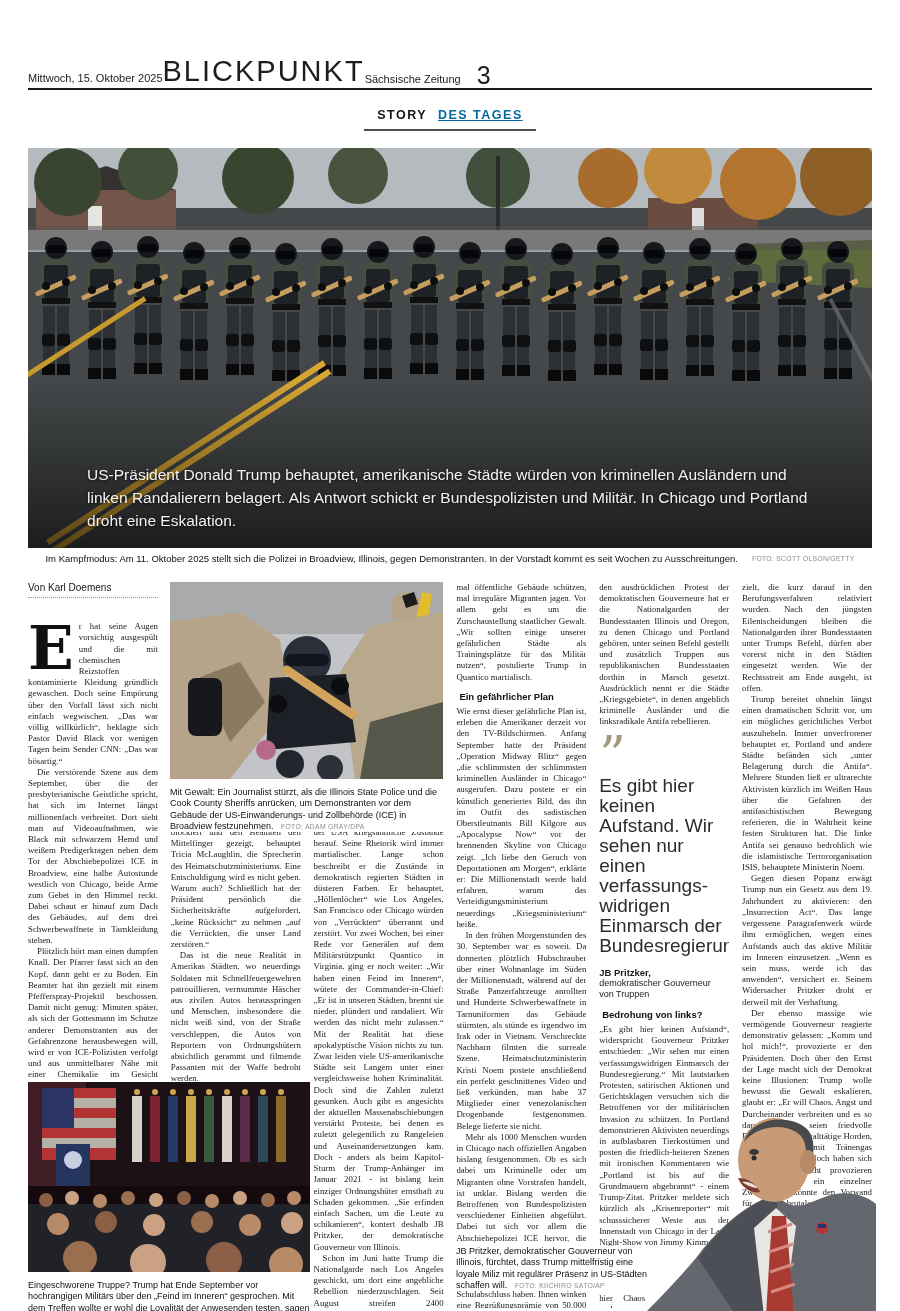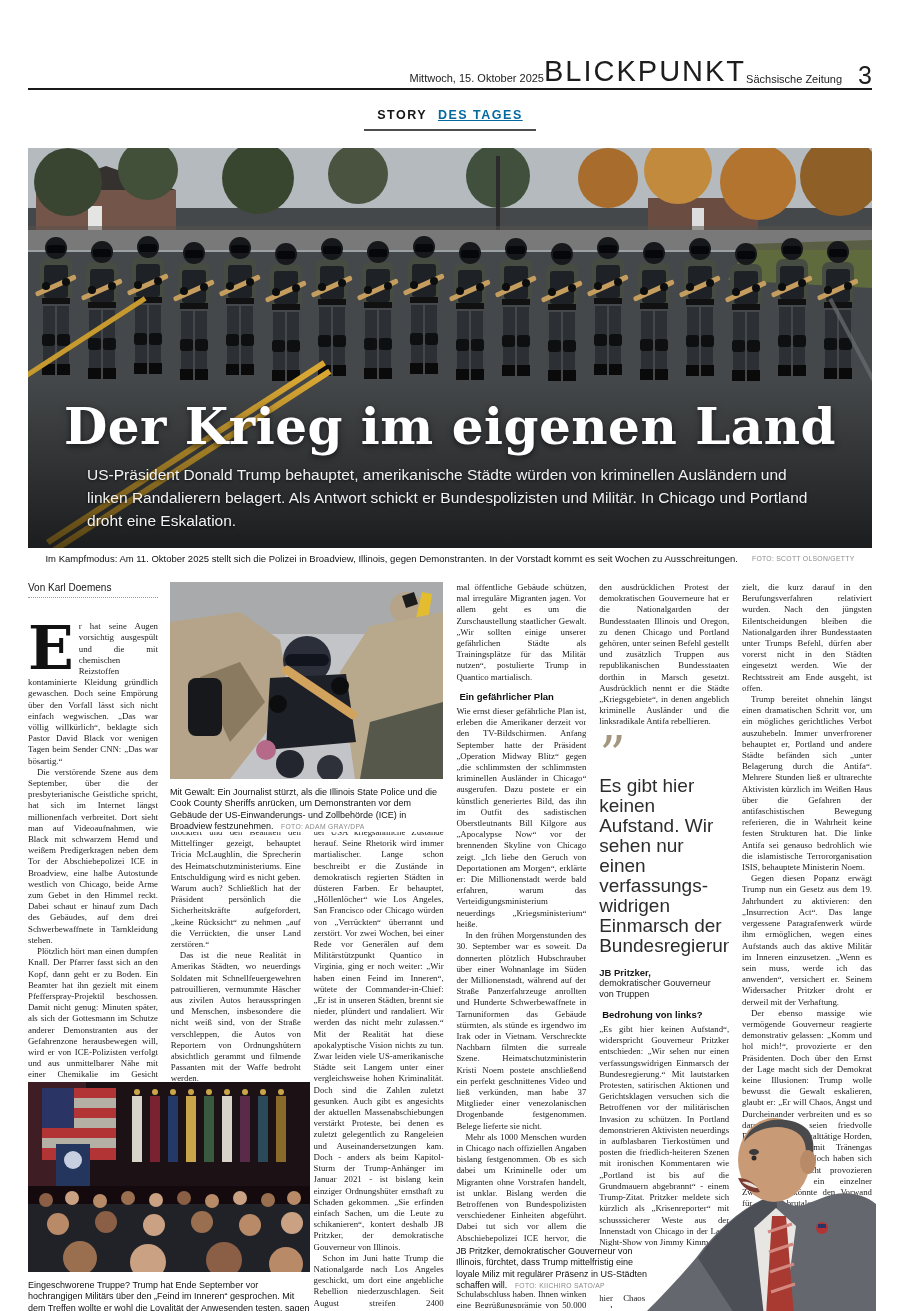--- a/index.html
+++ b/index.html
@@ -1,20 +1,20 @@
 <!DOCTYPE html>
 <html lang="de"><head>
 <meta charset="utf-8">
 <style>
   html,body{margin:0;padding:0;background:#e8e8e8;}
   .page{position:relative;width:900px;height:1311px;background:#ffffff;margin:0 auto;
         font-family:"Liberation Sans",sans-serif;color:#111;overflow:hidden;}
   
   .masthead{position:absolute;left:28px;right:28px;top:44px;height:44px;
-            border-bottom:2px solid #1a1a1a;display:flex;align-items:flex-end;justify-content:flex-end;}
+            border-bottom:2px solid #1a1a1a;display:flex;align-items:flex-end;justify-content:flex-start;}
   .m-date{font-size:11px;color:#222;padding-bottom:4px;}
   .m-section{font-size:29px;font-weight:300;letter-spacing:2px;color:#1d1d1d;line-height:1;padding-bottom:2px;}
   .m-right{display:flex;align-items:flex-end;gap:16px;padding-bottom:3px;}
   .m-paper{font-size:11px;color:#222;}
   .m-page{font-size:25px;font-weight:300;line-height:.8;color:#1d1d1d;}
   
   .kicker{position:absolute;left:0;right:0;top:108px;text-align:center;font-size:12.5px;font-weight:700;letter-spacing:1.5px;}
   .kicker .k1{color:#141414;}
   .kicker .k2{color:#0369a1;margin-left:6px;text-decoration:underline;}
   .kicker-rule{width:172px;height:2px;background:#4d4d4d;margin:7px auto 0;}
@@ -157,21 +157,20 @@
           <rect y="10" width="330" height="6" fill="#d8a733"></rect>
       </g>
       <g transform="translate(-10,230) rotate(-33)">
           <rect width="150" height="5" fill="#c69a2e"></rect>
         </g>
       <g transform="translate(804,150) rotate(62)">
           <rect width="290" height="4" fill="#6a6d70" opacity=".7"></rect>
         </g>
       <rect y="230" width="844" height="170" fill="url(#fade)"></rect>
     </svg>
-    <div class="headline">Der Krieg im eigenen Land</div>
     <div class="standfirst">US-Präsident Donald Trump behauptet, amerikanische Städte würden von kriminellen Ausländern und linken Randalierern belagert. Als Antwort schickt er Bundespolizisten und Militär. In Chicago und Portland droht eine Eskalation.</div>
   </div>
 
   <div class="hero-caption">
     <span class="cap-text">Im Kampfmodus: Am 11. Oktober 2025 stellt sich die Polizei in Broadview, Illinois, gegen Demonstranten. In der Vorstadt kommt es seit Wochen zu Ausschreitungen.</span>
     <span class="cap-credit">FOTO: SCOTT OLSON/GETTY</span>
   </div>
 
   <div class="bodywrap">
     <div class="cols">

